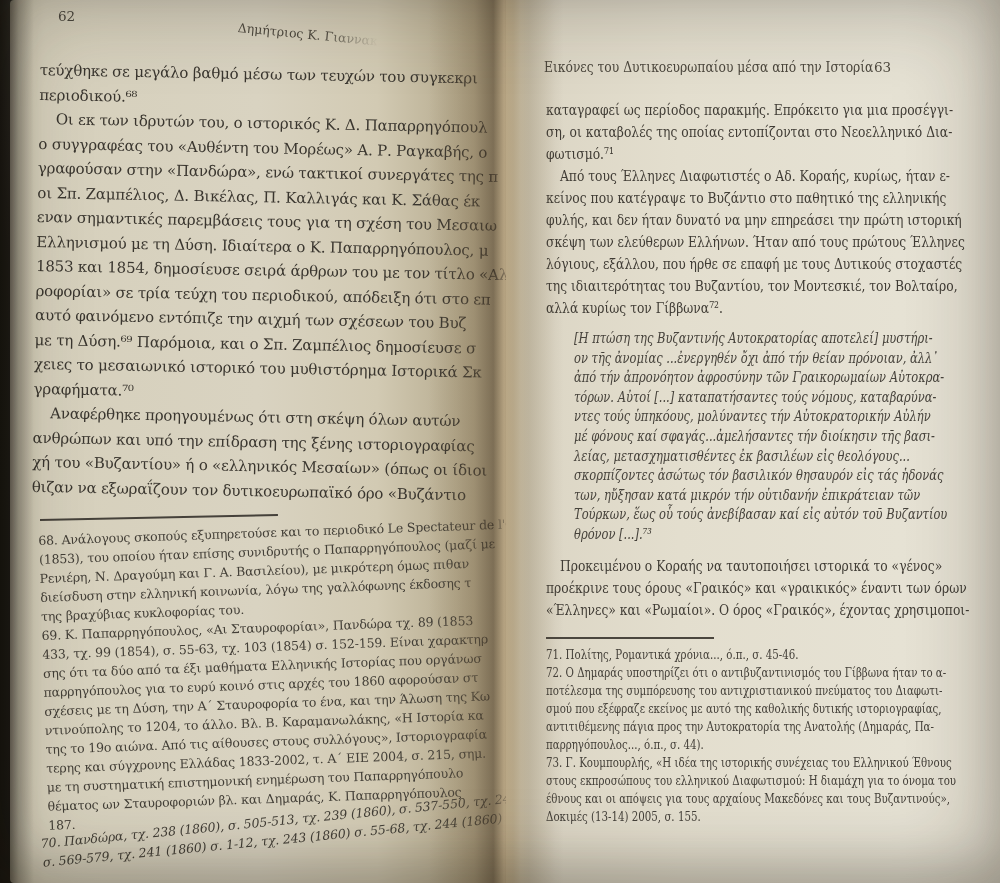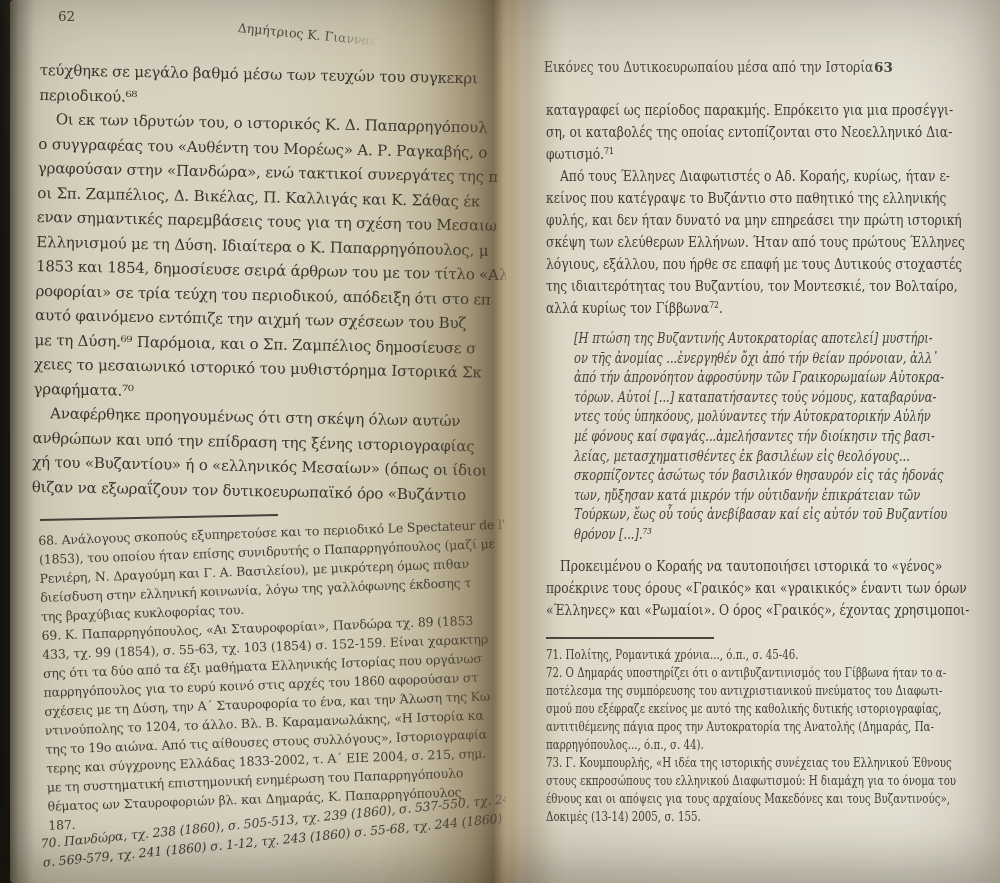--- a/index.html
+++ b/index.html
@@ -63,21 +63,21 @@
     transform:rotate(-2deg);transform-origin:left top;
   }
   .lp-fnb{
     position:absolute;left:30px;top:834px;width:480px;
     font-size:12.5px;line-height:19px;letter-spacing:-0.15px;color:#433f37;
     transform:rotate(-5.5deg);transform-origin:left top;font-style:italic;
   }
   
   .sq{transform:scaleX(0.82);transform-origin:left top;}
   .rp-head{position:absolute;left:38px;top:58px;font-size:15px;color:#4c473d;white-space:nowrap;}
-  .rp-pagenum{position:absolute;left:368px;top:59px;font-size:13.5px;color:#4c473d;font-weight:bold;}
+  .rp-pagenum{position:absolute;left:368px;top:59px;font-size:13.5px;color:#4c473d;}
   .rp-body{
     position:absolute;left:40px;top:99px;width:560px;
     font-size:15px;line-height:22px;color:#403c35;
   }
   .rp-body .para[data-indent-first] .tline.first{text-indent:17px;}
   .rp-quote{
     position:absolute;left:68px;top:329px;width:540px;
     font-size:14px;line-height:19.6px;font-style:italic;color:#46423b;
   }
   .rp-para3{

